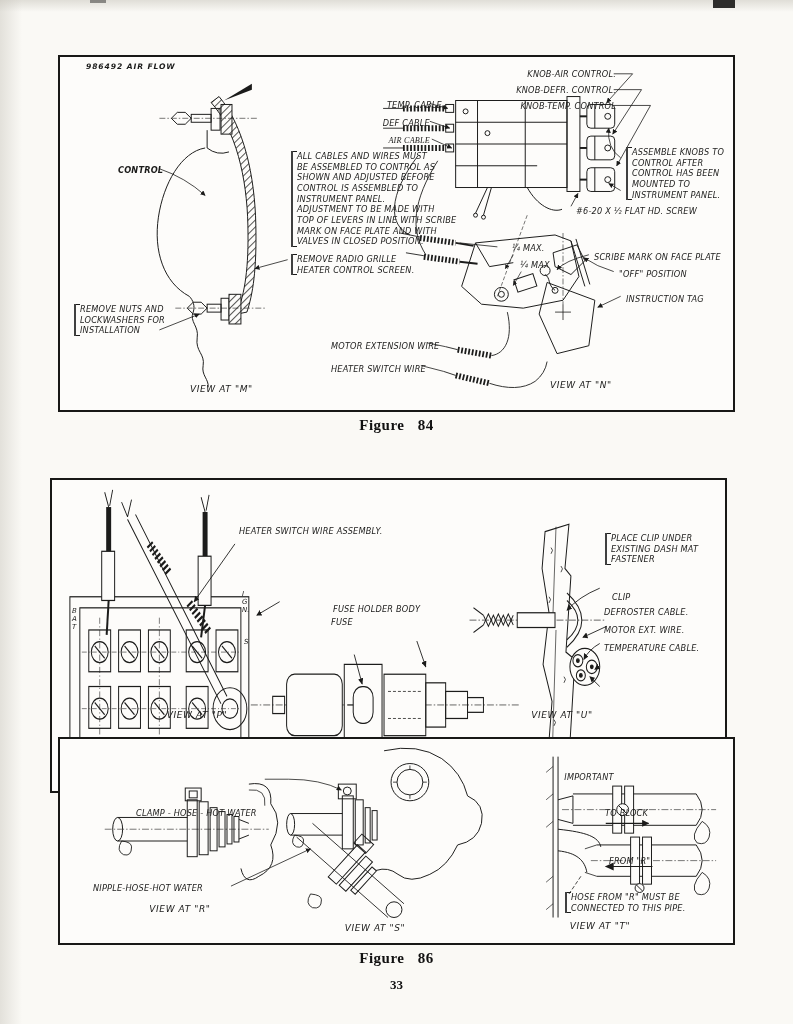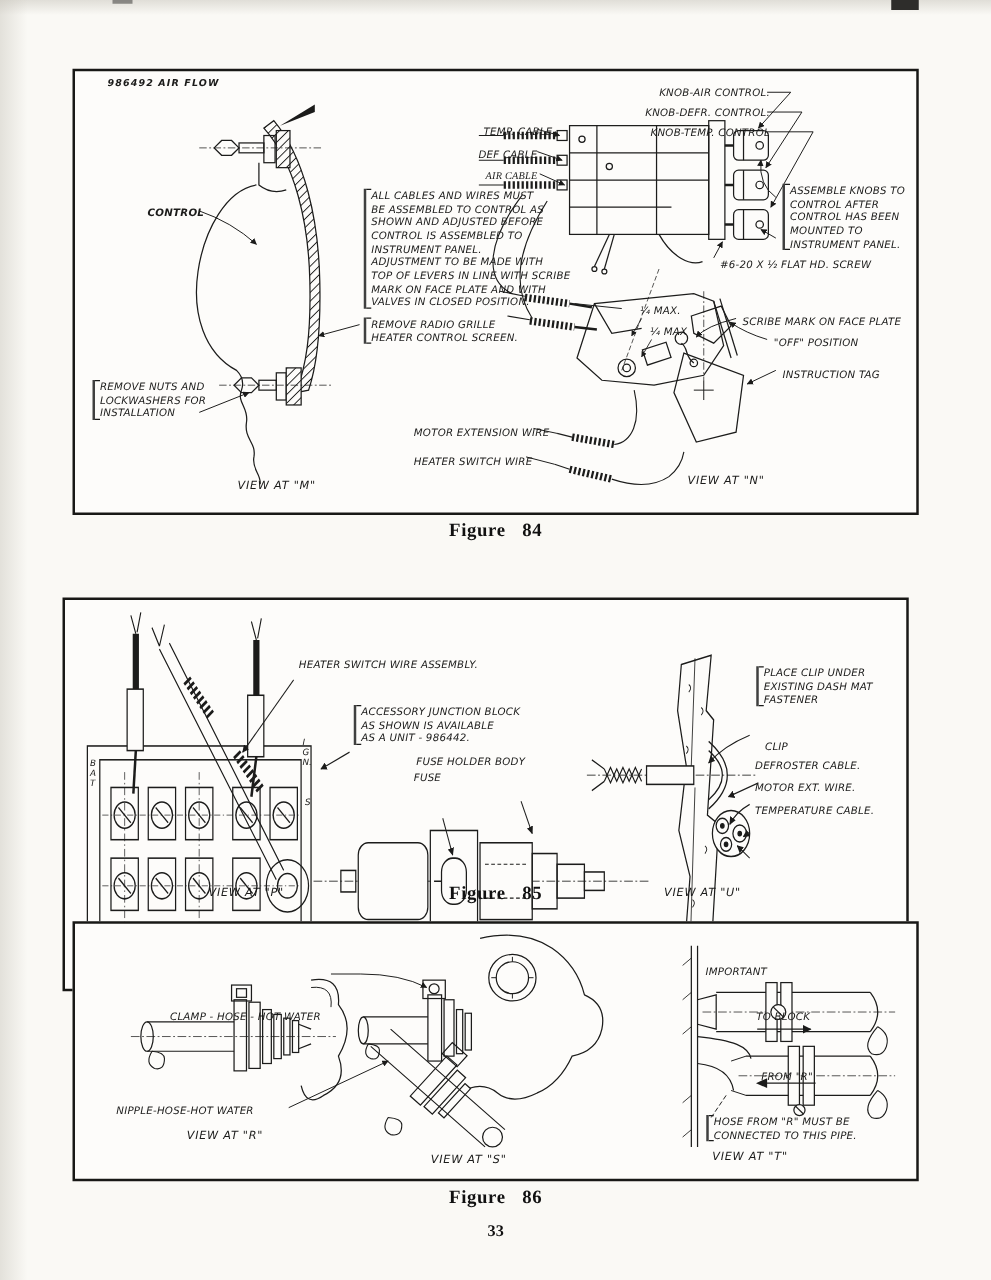--- a/index.html
+++ b/index.html
@@ -323,43 +323,39 @@
 
         <path d="M551,88 Q530,95 518,106" stroke-width="0.8" marker-end="url(#arr85)"></path>
         <path d="M558,119 L534,128" stroke-width="0.8" marker-end="url(#arr85)"></path>
         <path d="M551,133 Q540,138 535,146" stroke-width="0.8" marker-end="url(#arr85)"></path>
         <path d="M551,151 L546,154" stroke-width="0.8" marker-end="url(#arr85)"></path>
         <path d="M551,168 L541,160" stroke-width="0.8" marker-end="url(#arr85)"></path>
       </g>
     </svg>
 
     <span class="hl" style="left:187px;top:46px;">HEATER SWITCH WIRE ASSEMBLY.</span>
-    <span class="hl bracket" style="left:231px;top:84px;">ACCESSORY JUNCTION BLOCK
-AS SHOWN IS AVAILABLE
-AS A UNIT - 986442.</span>
     <span class="hl" style="left:281px;top:124px;">FUSE HOLDER BODY</span>
     <span class="hl" style="left:279px;top:137px;">FUSE</span>
     <span class="hl vtext" style="left:20px;top:127px;">B
 A
 T</span>
     <span class="hl vtext" style="left:190px;top:110px;">I
 G
 N.</span>
     <span class="hl vtext" style="left:192px;top:158px;">S</span>
     <span class="hl vlab ctr" style="left:55px;top:230px;width:180px;">VIEW AT "P"</span>
     <span class="hl bracket" style="left:553px;top:53px;">PLACE CLIP UNDER
 EXISTING DASH MAT
 FASTENER</span>
     <span class="hl" style="left:560px;top:112px;">CLIP</span>
     <span class="hl" style="left:552px;top:127px;">DEFROSTER CABLE.</span>
     <span class="hl" style="left:552px;top:145px;">MOTOR EXT. WIRE.</span>
     <span class="hl" style="left:552px;top:163px;">TEMPERATURE CABLE.</span>
     <span class="hl vlab ctr" style="left:440px;top:230px;width:140px;">VIEW AT "U"</span>
   </div>
-  <div class="cap" style="top:707px;">Figure 85</div>
 
   <div class="fig" style="left:58px;top:737px;width:677px;height:208px;">
     <svg class="art" viewBox="0 0 677 208" preserveAspectRatio="none">
       <defs>
         <marker id="arr86" viewBox="0 0 10 10" refX="9" refY="5" markerWidth="6.5" markerHeight="6.5" orient="auto-start-reverse">
           <path d="M0,0 L10,5 L0,10 z" fill="#1b1b1a"></path>
         </marker>
       </defs>
       <g stroke="#1c1c1b" fill="none" stroke-width="1">
 

